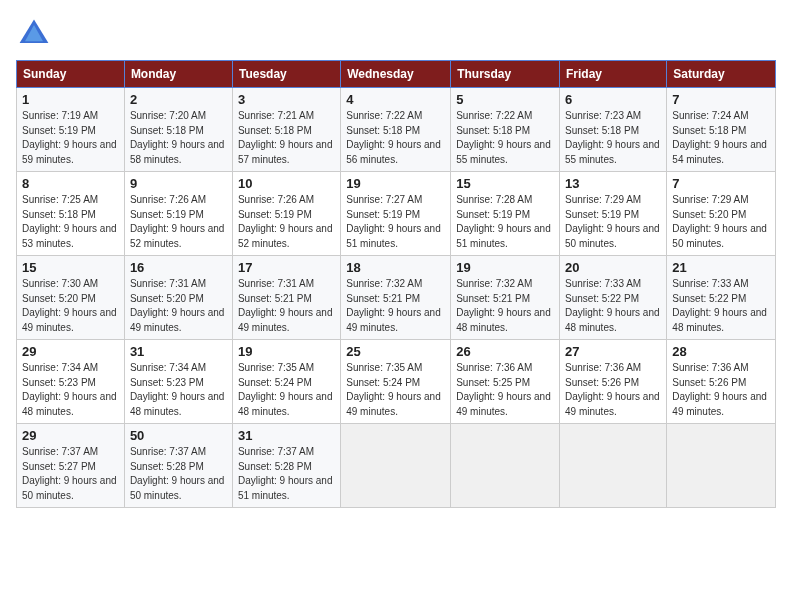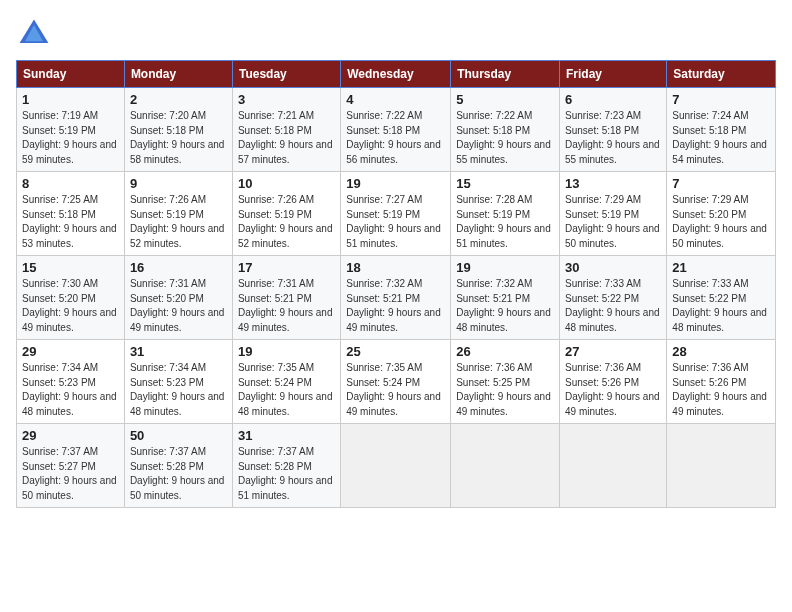--- a/index.html
+++ b/index.html
@@ -195,21 +195,21 @@
         </td>
         <td>
           <span class="day-num">18</span>
           <span class="day-detail">Sunrise: 7:32 AM<br>Sunset: 5:21 PM<br>Daylight: 9 hours and 49 minutes.</span>
         </td>
         <td>
           <span class="day-num">19</span>
           <span class="day-detail">Sunrise: 7:32 AM<br>Sunset: 5:21 PM<br>Daylight: 9 hours and 48 minutes.</span>
         </td>
         <td>
-          <span class="day-num">30</span>
+          <span class="day-num">20</span>
           <span class="day-detail">Sunrise: 7:33 AM<br>Sunset: 5:22 PM<br>Daylight: 9 hours and 48 minutes.</span>
         </td>
         <td>
           <span class="day-num">21</span>
           <span class="day-detail">Sunrise: 7:33 AM<br>Sunset: 5:22 PM<br>Daylight: 9 hours and 48 minutes.</span>
         </td>
       </tr>
       <tr>
         <td>
           <span class="day-num">29</span>

